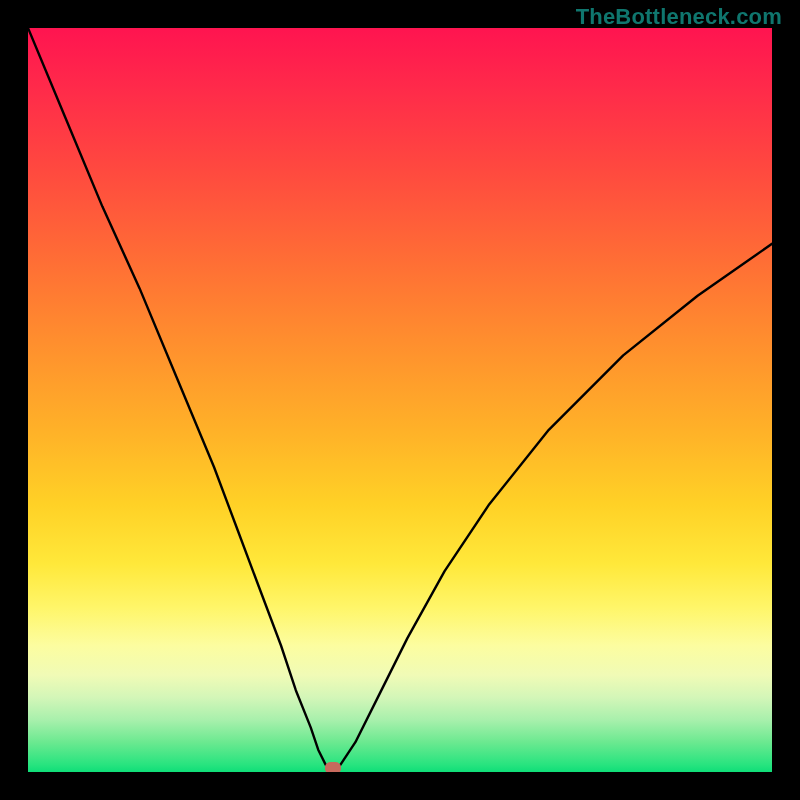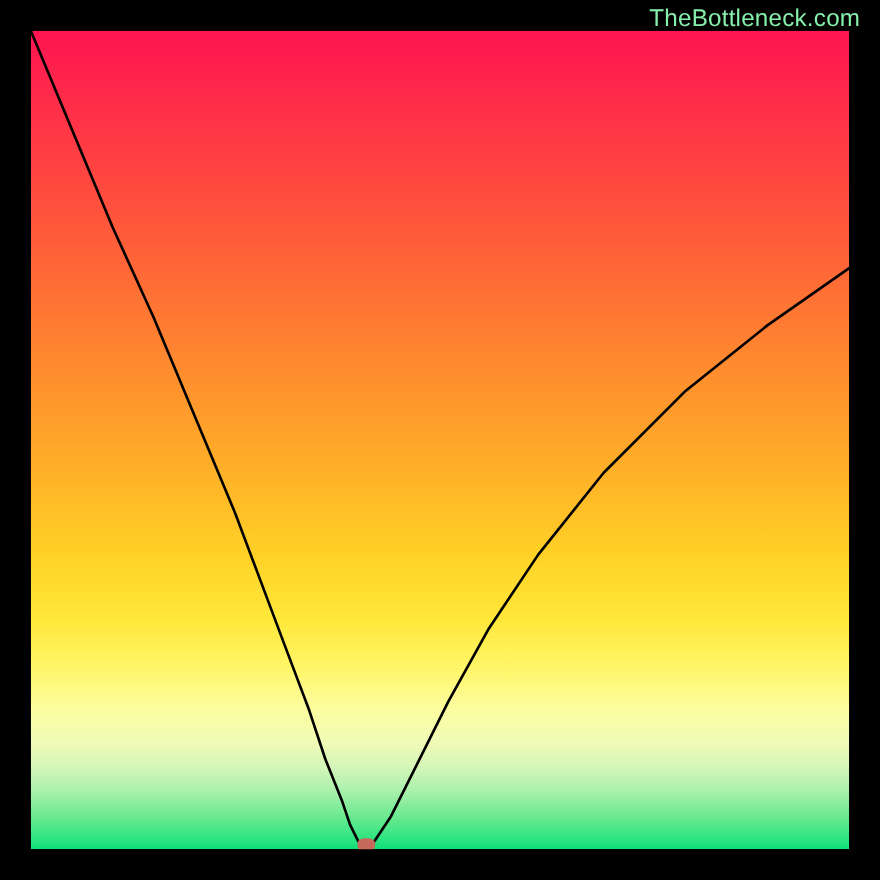--- a/index.html
+++ b/index.html
@@ -16,23 +16,23 @@
     left: 0;
     top: 0;
     width: 800px;
     height: 800px;
     background: #000;
   }
   .watermark {
     position: absolute;
     top: 4px;
     right: 18px;
-    color: #86efac;
+    color: #0f766e;
     font-size: 22px;
-    font-weight: 400;
+    font-weight: 700;
     letter-spacing: 0.2px;
     user-select: none;
   }
   .plot-area {
     position: absolute;
     left: 28px;
     top: 28px;
     width: 744px;
     height: 744px;
     overflow: hidden;

